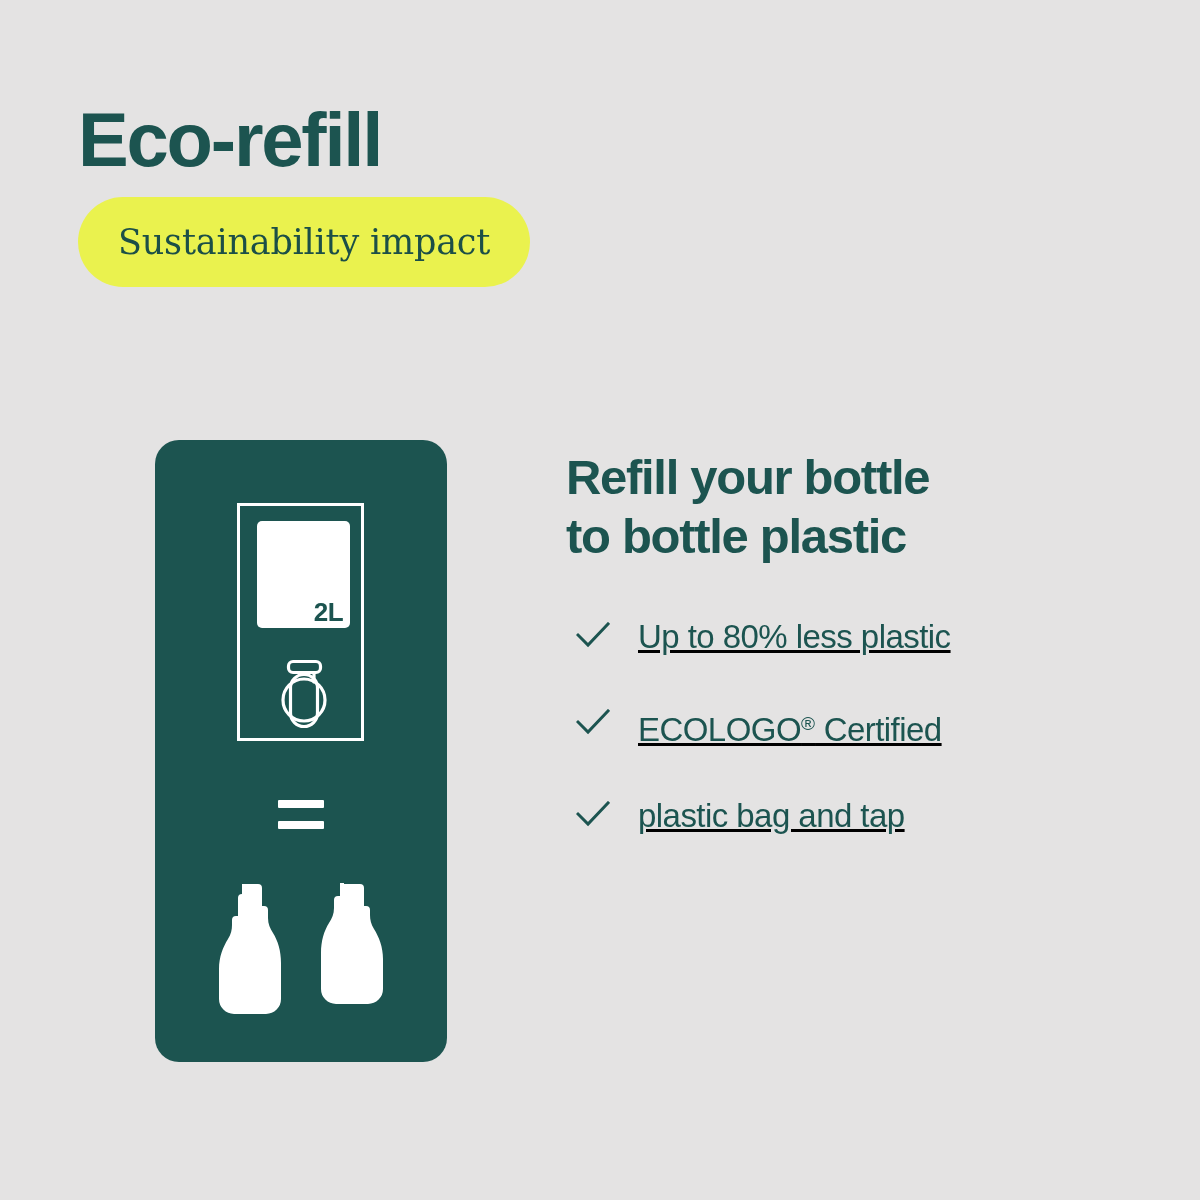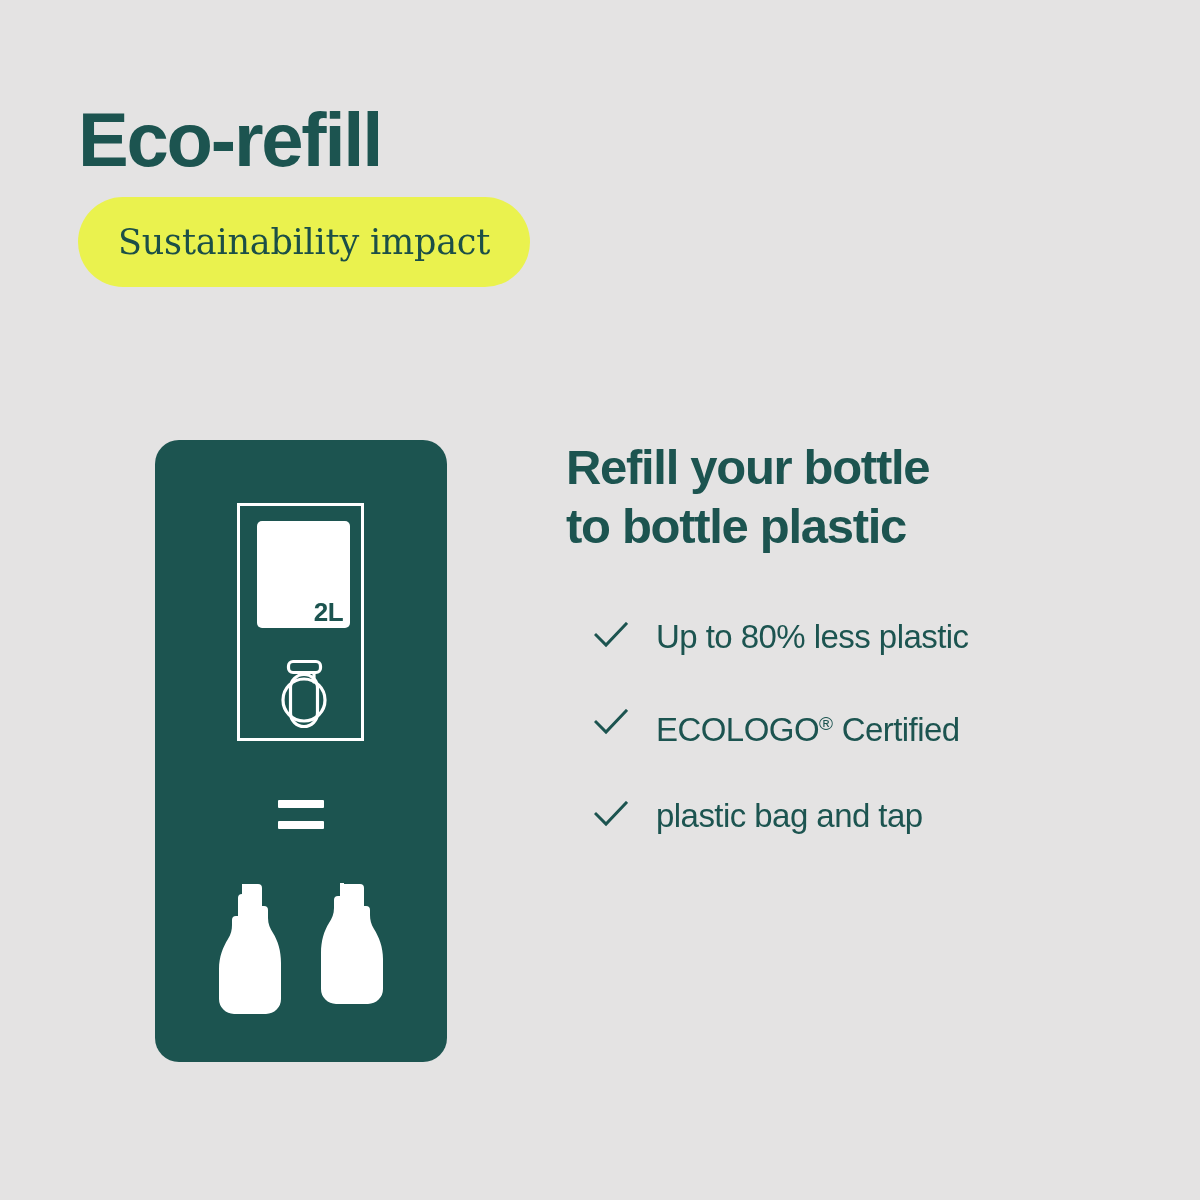--- a/index.html
+++ b/index.html
@@ -136,35 +136,36 @@
     display: flex;
     justify-content: space-between;
     align-items: flex-end;
   }
   .bottle { width: 72px; height: 135px; display: block; }
 
   
   .headline {
     position: absolute;
     left: 566px;
-    top: 438px;
+    top: 448px;
     width: 520px;
     font-size: 49px;
     line-height: 59px;
     font-weight: 700;
     letter-spacing: -1.3px;
     color: #1C5450;
   }
   .headline span { display: block; white-space: nowrap; }
 
   .benefits {
     position: absolute;
-    left: 584px;
+    left: 566px;
     top: 614px;
     width: 560px;
+    text-decoration: underline;
   }
   .benefit {
     position: relative;
     padding-left: 72px;
     margin-bottom: 41px;
     min-height: 46px;
   }
   .benefit:last-child { margin-bottom: 0; }
   .check-icon {
     position: absolute;

